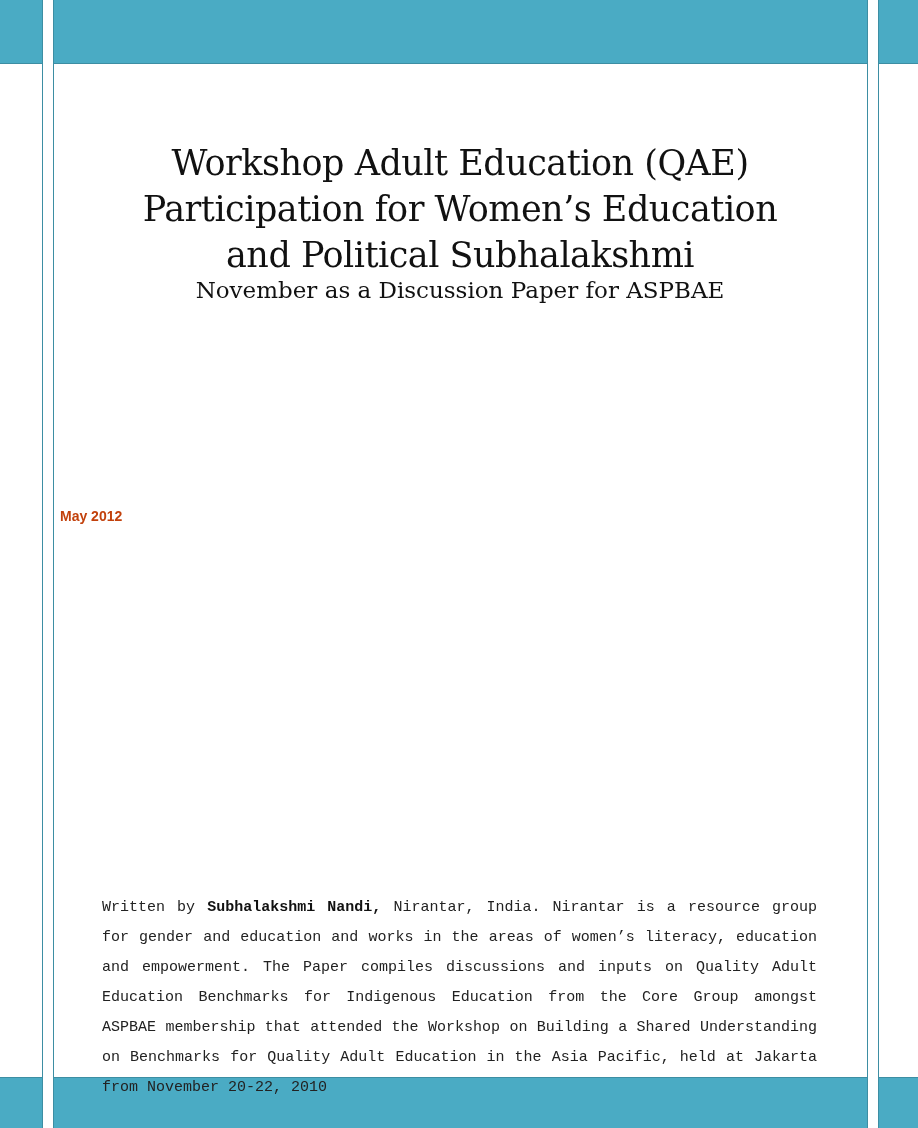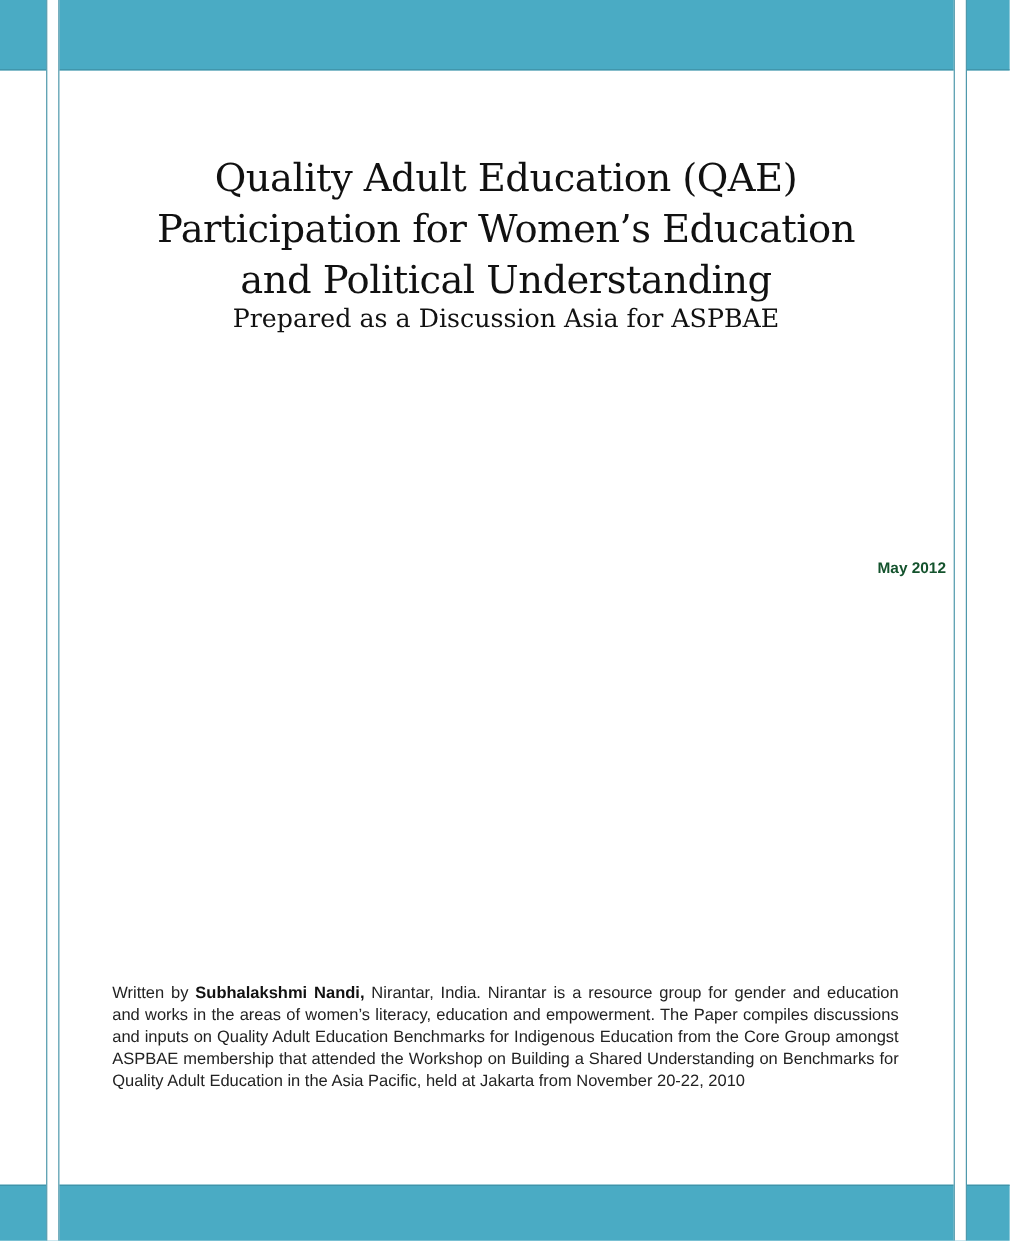--- a/index.html
+++ b/index.html
@@ -8,39 +8,39 @@
   .band-top { top:0; height:63px; border-bottom:1px solid #3d8ea3; }
   .band-bottom { top:1077px; height:51px; border-top:1px solid #3d8ea3; }
   .vgap { position:absolute; top:0; height:1128px; width:10px; background:#ffffff;
           border-left:1px solid #3d8ea3; border-right:1px solid #3d8ea3; }
   .vgap-left { left:42px; }
   .vgap-right { left:867px; }
   .title-block { position:absolute; top:140px; left:60px; width:800px; text-align:center;
                  font-family:"DejaVu Serif", serif; color:#111; }
   .title-line { font-size:35px; line-height:46px; letter-spacing:-0.5px; }
   .subtitle { font-size:23px; line-height:32px; margin-top:-4px; }
-  .meta-block { position:absolute; top:506px; left:60px; width:800px; text-align:right;
-                font-family:"Liberation Sans", sans-serif; font-weight:bold; font-size:14px; line-height:20px; color:#14532d; }
+  .meta-block { position:absolute; top:506px; left:60px; width:800px; text-align:left;
+                font-family:"Liberation Sans", sans-serif; font-weight:bold; font-size:14px; line-height:20px; color:#c2410c; }
   .abstract { position:absolute; top:893px; left:102px; width:715px;
-              font-family:Liberation Sans, sans-serif; font-size:15px; line-height:20px; color:#222;
+              font-family:Liberation Mono, monospace; font-size:15px; line-height:30px; color:#222;
               text-align:justify; }
   .abstract b { font-weight:bold; color:#111; }
 </style>
 </head>
 <body>
 
 <div class="band band-top"></div>
 <div class="band band-bottom"></div>
 <div class="vgap vgap-left"></div>
 <div class="vgap vgap-right"></div>
 
 <div class="title-block">
-  <div class="title-line">Quality Adult Education (QAE)</div>
+  <div class="title-line">Workshop Adult Education (QAE)</div>
   <div class="title-line">Participation for Women’s Education</div>
-  <div class="title-line">and Political Understanding</div>
-  <div class="subtitle">Prepared as a Discussion Asia for ASPBAE</div>
+  <div class="title-line">and Political Subhalakshmi</div>
+  <div class="subtitle">November as a Discussion Paper for ASPBAE</div>
 </div>
 
 <div class="meta-block">
   <div>May 2012</div>
 </div>
 
 <div class="abstract"><span>Written by </span><b>Subhalakshmi Nandi,</b><span> Nirantar, India. Nirantar is a resource group for gender and education and works in the areas of women’s literacy, education and empowerment. The Paper compiles discussions and inputs on Quality Adult Education Benchmarks for Indigenous Education from the Core Group amongst ASPBAE membership that attended the Workshop on Building a Shared Understanding on Benchmarks for Quality Adult Education in the Asia Pacific, held at Jakarta from November 20-22, 2010</span></div>
 
 </body></html>

